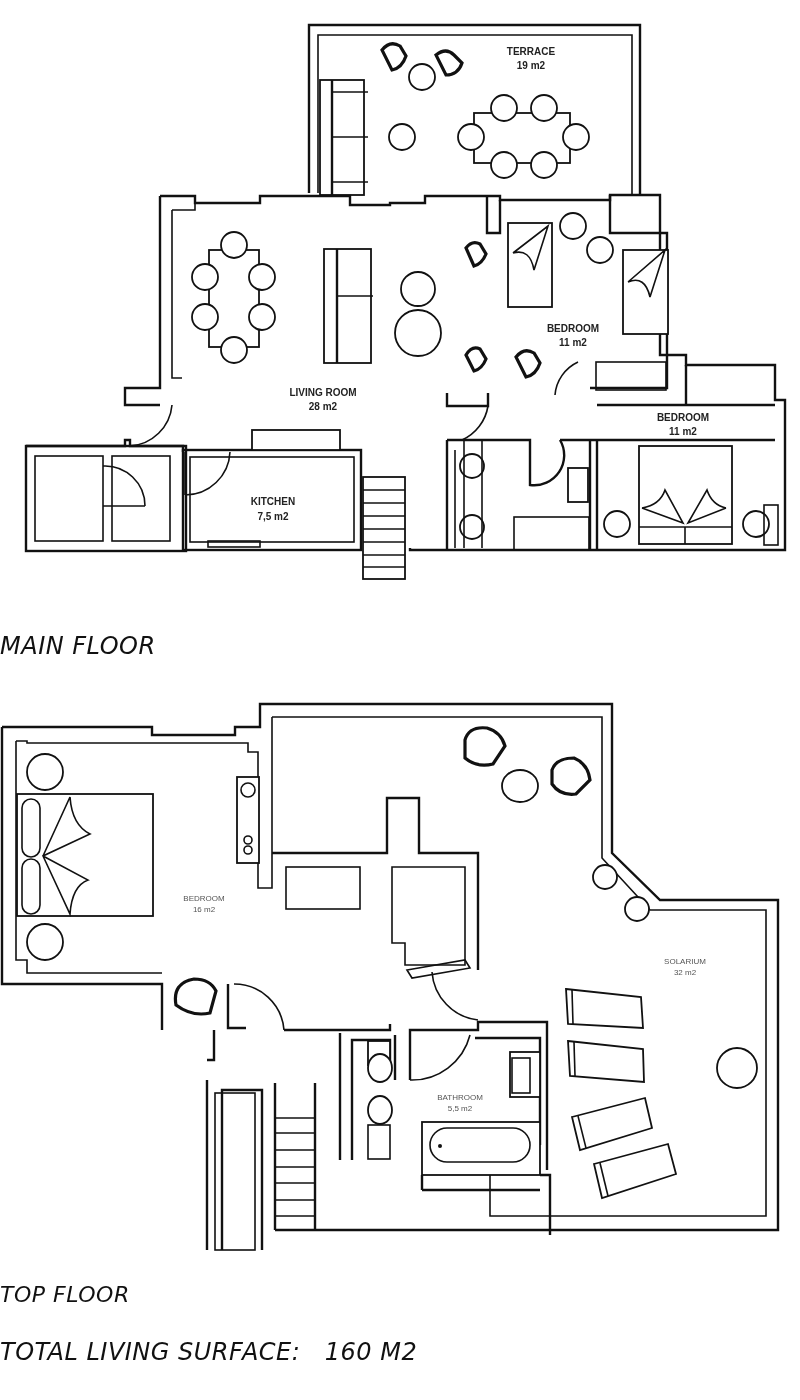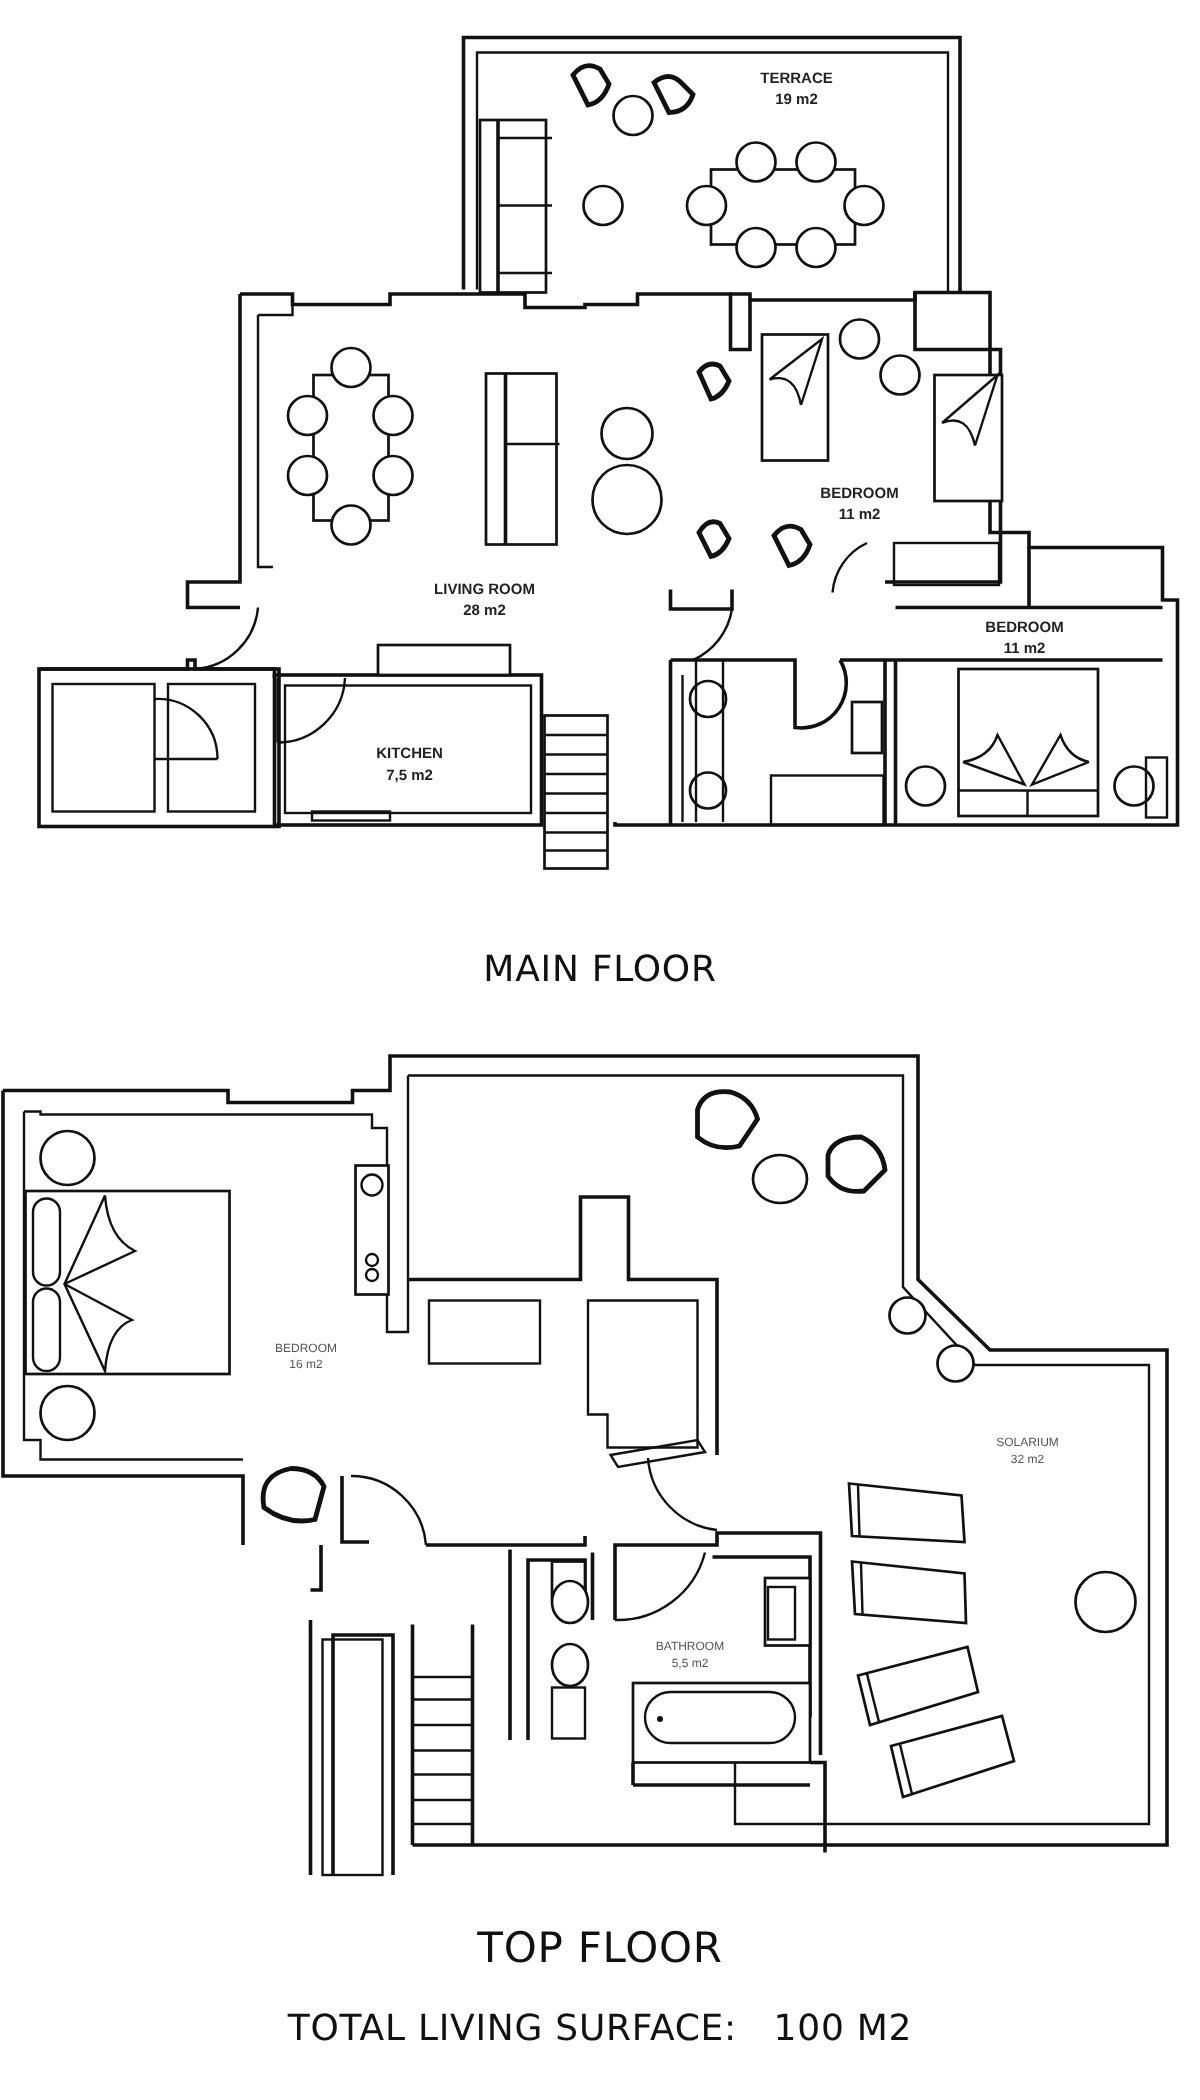--- a/index.html
+++ b/index.html
@@ -4,23 +4,23 @@
 <style>
   html, body { margin: 0; padding: 0; background: #ffffff; }
   body { width: 800px; height: 1400px; position: relative; overflow: hidden; font-family: "Liberation Sans", sans-serif; }
   svg.plan { position: absolute; left: 0; top: 0; width: 800px; height: 1400px; }
   .w { fill: none; stroke: #111; stroke-width: 2.4; stroke-linejoin: miter; }
   .t { fill: none; stroke: #111; stroke-width: 1.6; }
   .f { fill: #fff; stroke: #111; stroke-width: 1.8; }
   .thick { fill: #fff; stroke: #111; stroke-width: 3.2; }
   .room-label { font-family: "Liberation Sans", sans-serif; font-weight: bold; font-size: 10px; fill: #222; text-anchor: middle; }
   .room-label-light { font-family: "Liberation Sans", sans-serif; font-size: 8px; fill: #555; text-anchor: middle; }
-  .caption { position: absolute; left: 0; width: 800px; text-align: center; font-family: "DejaVu Sans", sans-serif; font-weight: normal; color: #111; letter-spacing: 0.5px; }
+  .caption { position: absolute; left: 0; width: 800px; font-family: "DejaVu Sans", sans-serif; font-weight: normal; color: #111; letter-spacing: 0.5px; font-style: italic; }
   .cap-main { top: 632px; font-size: 24px; }
-  .cap-top { top: 1282px; font-size: 28px; }
+  .cap-top { top: 1282px; font-size: 22px; }
   .cap-total { top: 1338px; font-size: 24px; }
 </style>
 </head>
 <body>
 
 <svg class="plan" viewBox="0 0 800 1400" xmlns="http://www.w3.org/2000/svg">
 
   <g>
 
     <g>
@@ -246,13 +246,13 @@
     <text class="room-label-light" x="685" y="964">SOLARIUM</text>
     <text class="room-label-light" x="685" y="975">32 m2</text>
 
     <text class="room-label-light" x="460" y="1100">BATHROOM</text>
     <text class="room-label-light" x="460" y="1111">5,5 m2</text>
   </g>
 </svg>
 
 <div class="caption cap-main">MAIN FLOOR</div>
 <div class="caption cap-top">TOP FLOOR</div>
-<div class="caption cap-total" style="white-space: pre;"><span>TOTAL LIVING SURFACE:</span>&nbsp;&nbsp;&nbsp;<span>100 M2</span></div>
+<div class="caption cap-total" style="white-space: pre;"><span>TOTAL LIVING SURFACE:</span>&nbsp;&nbsp;&nbsp;<span>160 M2</span></div>
 
 </body></html>

